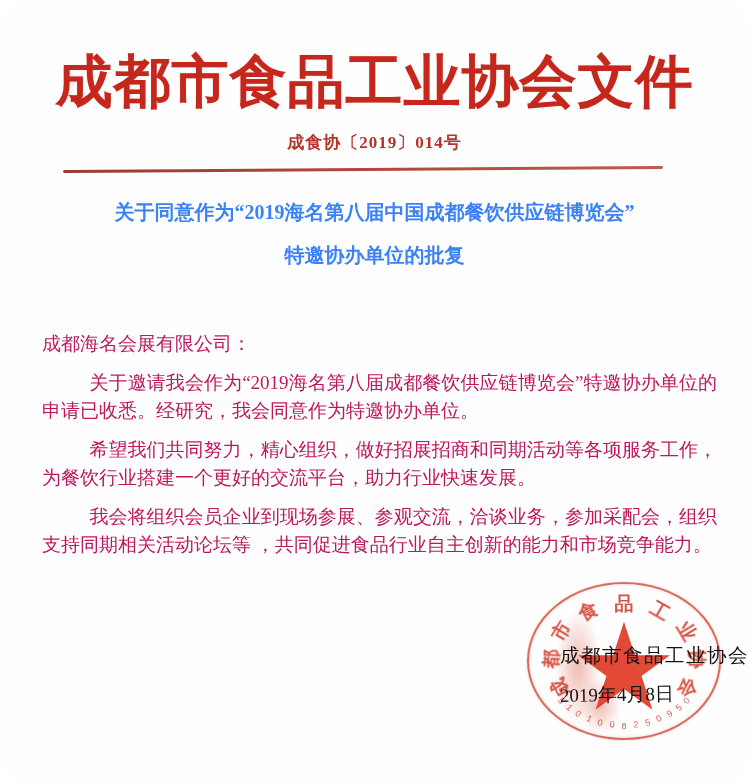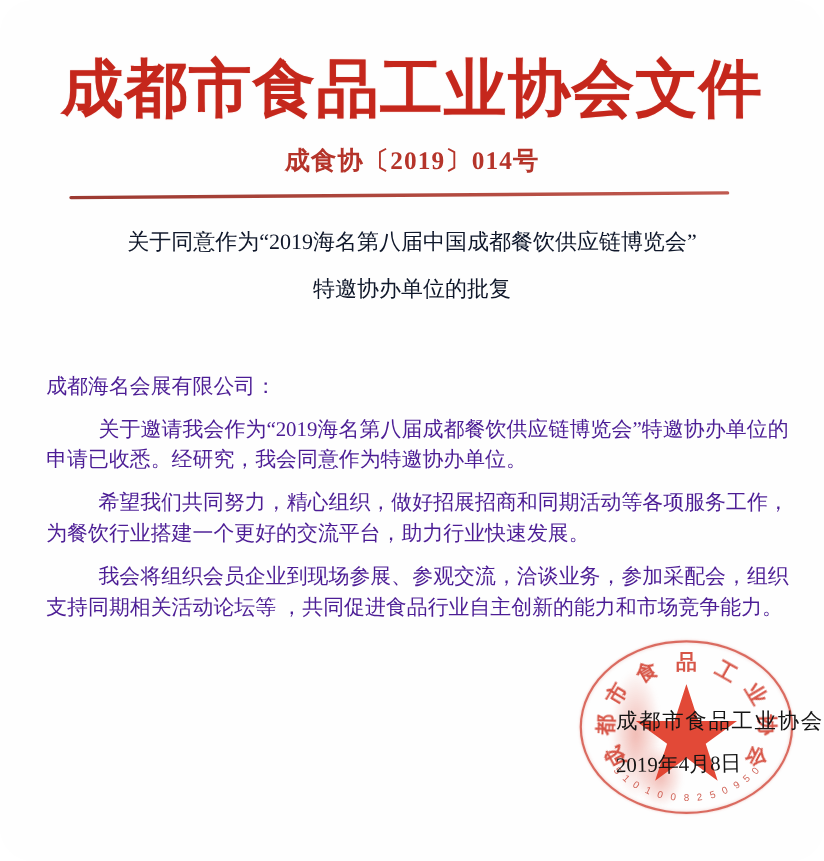--- a/index.html
+++ b/index.html
@@ -20,49 +20,49 @@
     line-height:1.05;
     font-weight:bold;
     color:#c5271c;
     letter-spacing:1px;
     text-shadow:0 0 1px rgba(197,39,28,.4);
     white-space:nowrap;
   }
   .doc-number{
     margin-top:19px;
     text-align:center;
-    font-size:23px;
+    font-size:17px;
     font-weight:bold;
     color:#b5342a;
     letter-spacing:1px;
   }
   .red-rule{
     width:600px;
     height:3px;
     margin:14px 0 0 63px;
     background:linear-gradient(to right,#9c3a31,#b34a40 60%,#c05a50);
     transform:rotate(-0.4deg);
     border-radius:2px;
   }
   
   .subject{
     margin-top:20px;
     text-align:center;
     font-size:20px;
-    font-weight:normal;
-    color:#0f172a;
+    font-weight:bold;
+    color:#3b82f6;
     line-height:43px;
   }
   
   .body-text{
     margin:53px 32px 0 42px;
     font-size:19px;
     line-height:28px;
     text-align:justify;
-    color:#4c1d95;
+    color:#be185d;
   }
   .body-text .salutation{margin:0;}
   .body-text p.para{margin:11px 0 0;text-indent:2.5em;}
   
   .seal{
     position:absolute;
     left:527px;top:582px;
     width:194px;height:158px;
     pointer-events:none;
   }

